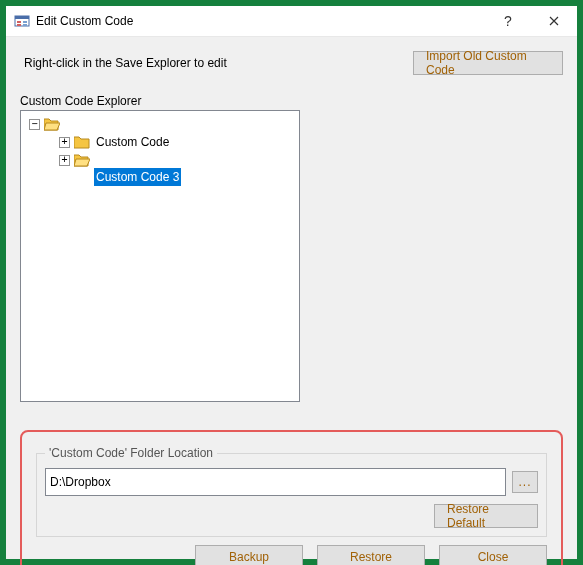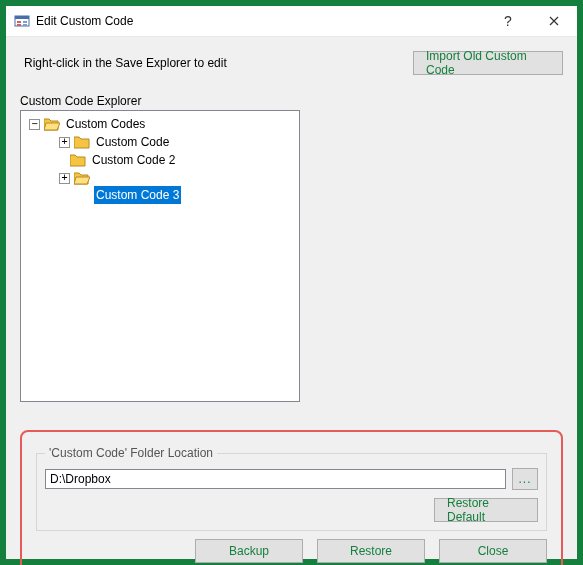--- a/index.html
+++ b/index.html
@@ -71,21 +71,21 @@
     background: #e1e1e1;
     border: 1px solid #adadad;
     box-sizing: border-box;
     display: inline-flex;
     align-items: center;
     justify-content: center;
     height: 24px;
     padding: 0 12px;
     font-family: inherit;
     font-size: 12px;
-    color: #15803d;
+    color: #a16207;
   }
   .btn.disabled {
     color: #888;
     border-color: #c8c8c8;
     background: #e8e8e8;
   }
   .middle {
     display: flex;
     gap: 26px;
     height: 308px;
@@ -219,21 +219,21 @@
   .folder-group {
     padding: 10px;
   }
   .path-row {
     display: flex;
     gap: 6px;
     align-items: center;
   }
   .path-input {
     flex: 1;
-    height: 20px;
+    height: 28px;
     border: 1px solid #828790;
     padding: 0 4px;
     font-family: inherit;
     font-size: 12px;
     background: #fff;
     box-sizing: border-box;
   }
   .browse-btn {
     width: 26px;
     padding: 0;
@@ -300,43 +300,31 @@
             <ul>
               <li>
                 <div class="tree-row indent-1">
                   <span class="toggle">−</span>
                   <span class="folder-icon">
                     <svg width="16" height="14" viewBox="0 0 16 14">
                       <path d="M0 2 L5 2 L7 4 L14 4 L14 13 L0 13 Z" fill="#f5c542" stroke="#b88a1e"></path>
                       <path d="M2 6 L16 6 L13 13 L0 13 Z" fill="#ffe082" stroke="#b88a1e"></path>
                     </svg>
                   </span>
-                  <span class="tree-label">Custom Codes</span>
                 </div>
                 <ul>
                   <li>
                     <div class="tree-row indent-2">
                       <span class="toggle">+</span>
                       <span class="folder-icon">
                         <svg width="16" height="14" viewBox="0 0 16 14">
                           <path d="M0 2 L5 2 L7 4 L15 4 L15 13 L0 13 Z" fill="#f5c542" stroke="#b88a1e"></path>
                         </svg>
                       </span>
                       <span class="tree-label">Custom Code</span>
-                    </div>
-                  </li>
-                  <li>
-                    <div class="tree-row indent-2">
-                      <span class="toggle-spacer"></span>
-                      <span class="folder-icon">
-                        <svg width="16" height="14" viewBox="0 0 16 14">
-                          <path d="M0 2 L5 2 L7 4 L15 4 L15 13 L0 13 Z" fill="#f5c542" stroke="#b88a1e"></path>
-                        </svg>
-                      </span>
-                      <span class="tree-label">Custom Code 2</span>
                     </div>
                   </li>
                   <li>
                     <div class="tree-row indent-2">
                       <span class="toggle">+</span>
                       <span class="folder-icon">
                         <svg width="16" height="14" viewBox="0 0 16 14">
                           <path d="M0 2 L5 2 L7 4 L14 4 L14 13 L0 13 Z" fill="#f5c542" stroke="#b88a1e"></path>
                           <path d="M2 6 L16 6 L13 13 L0 13 Z" fill="#ffe082" stroke="#b88a1e"></path>
                         </svg>

